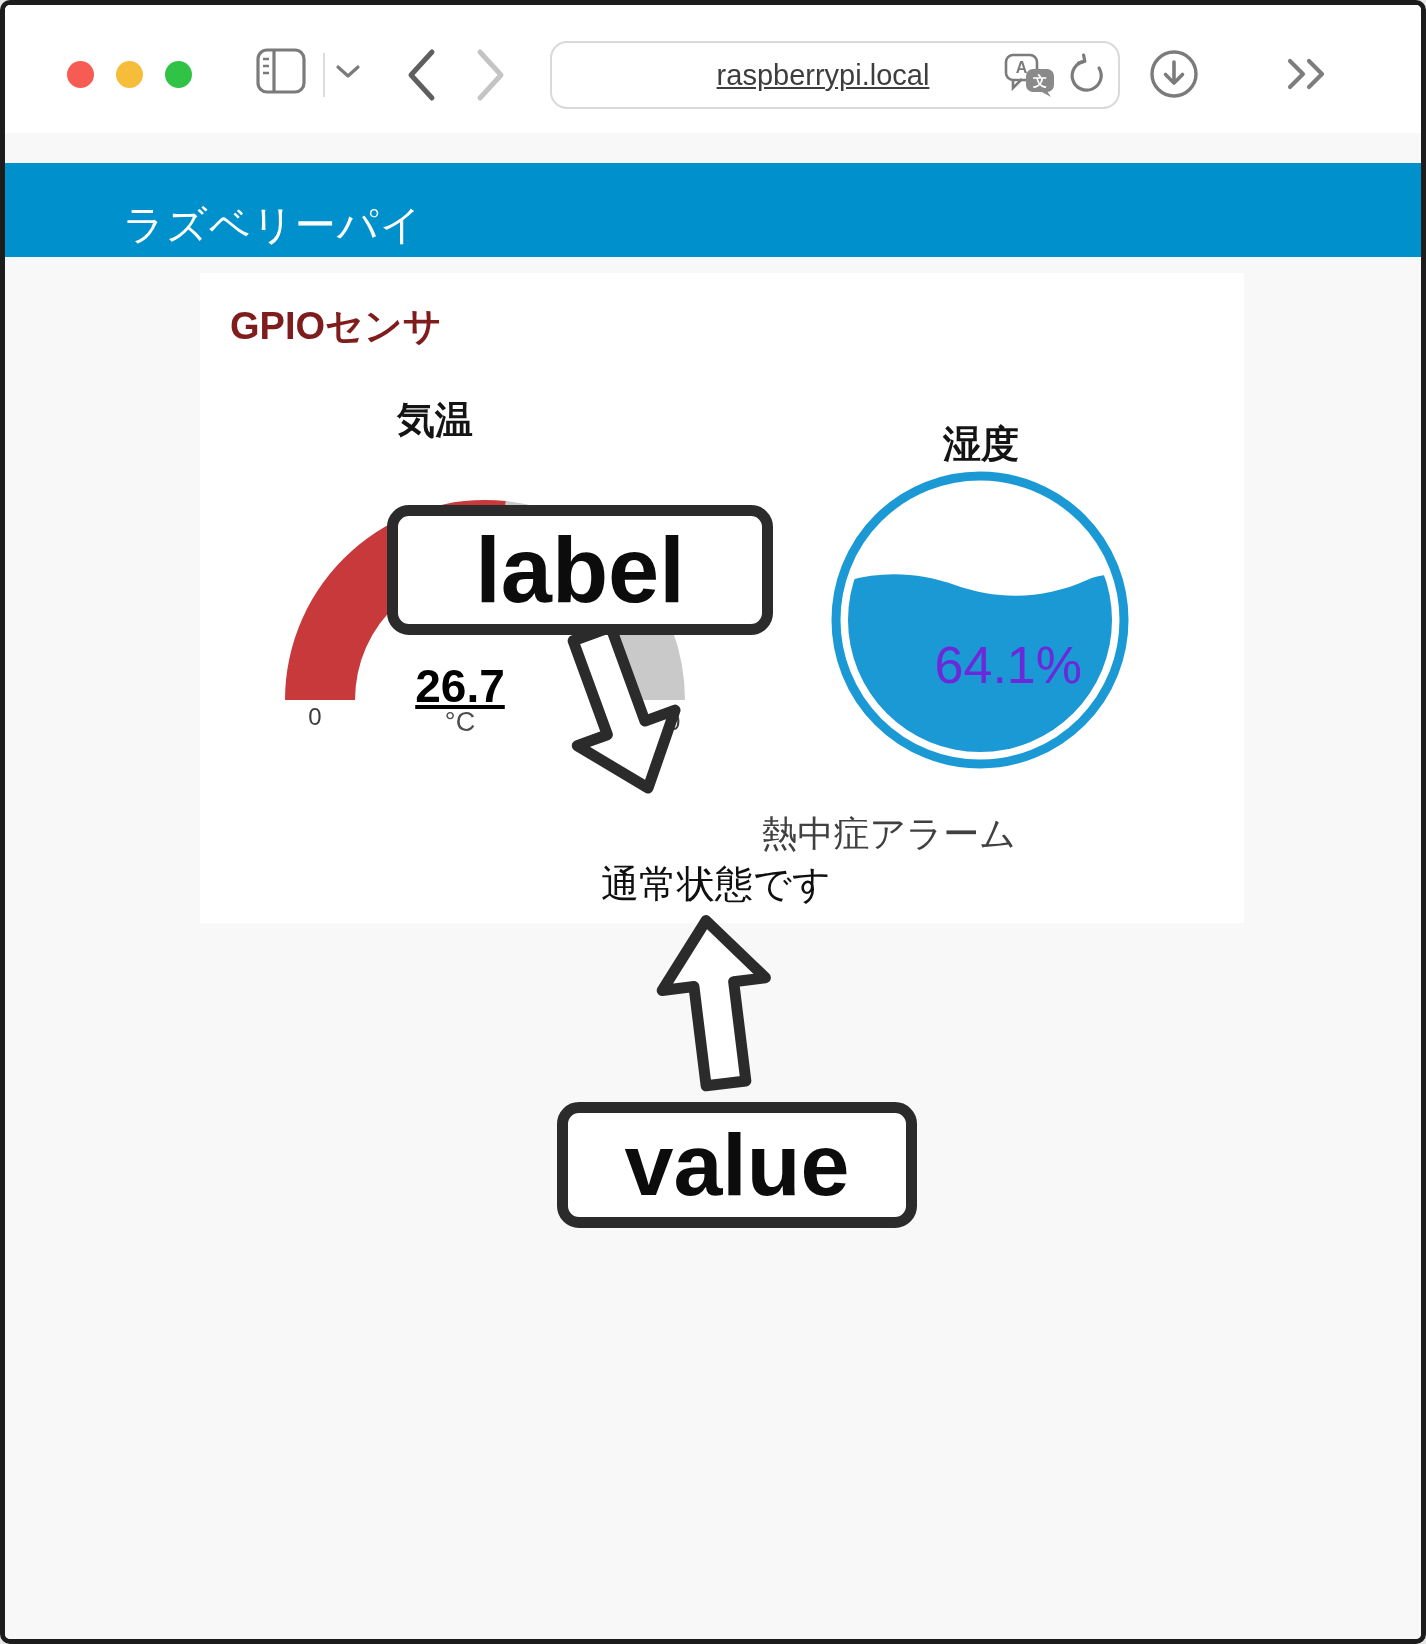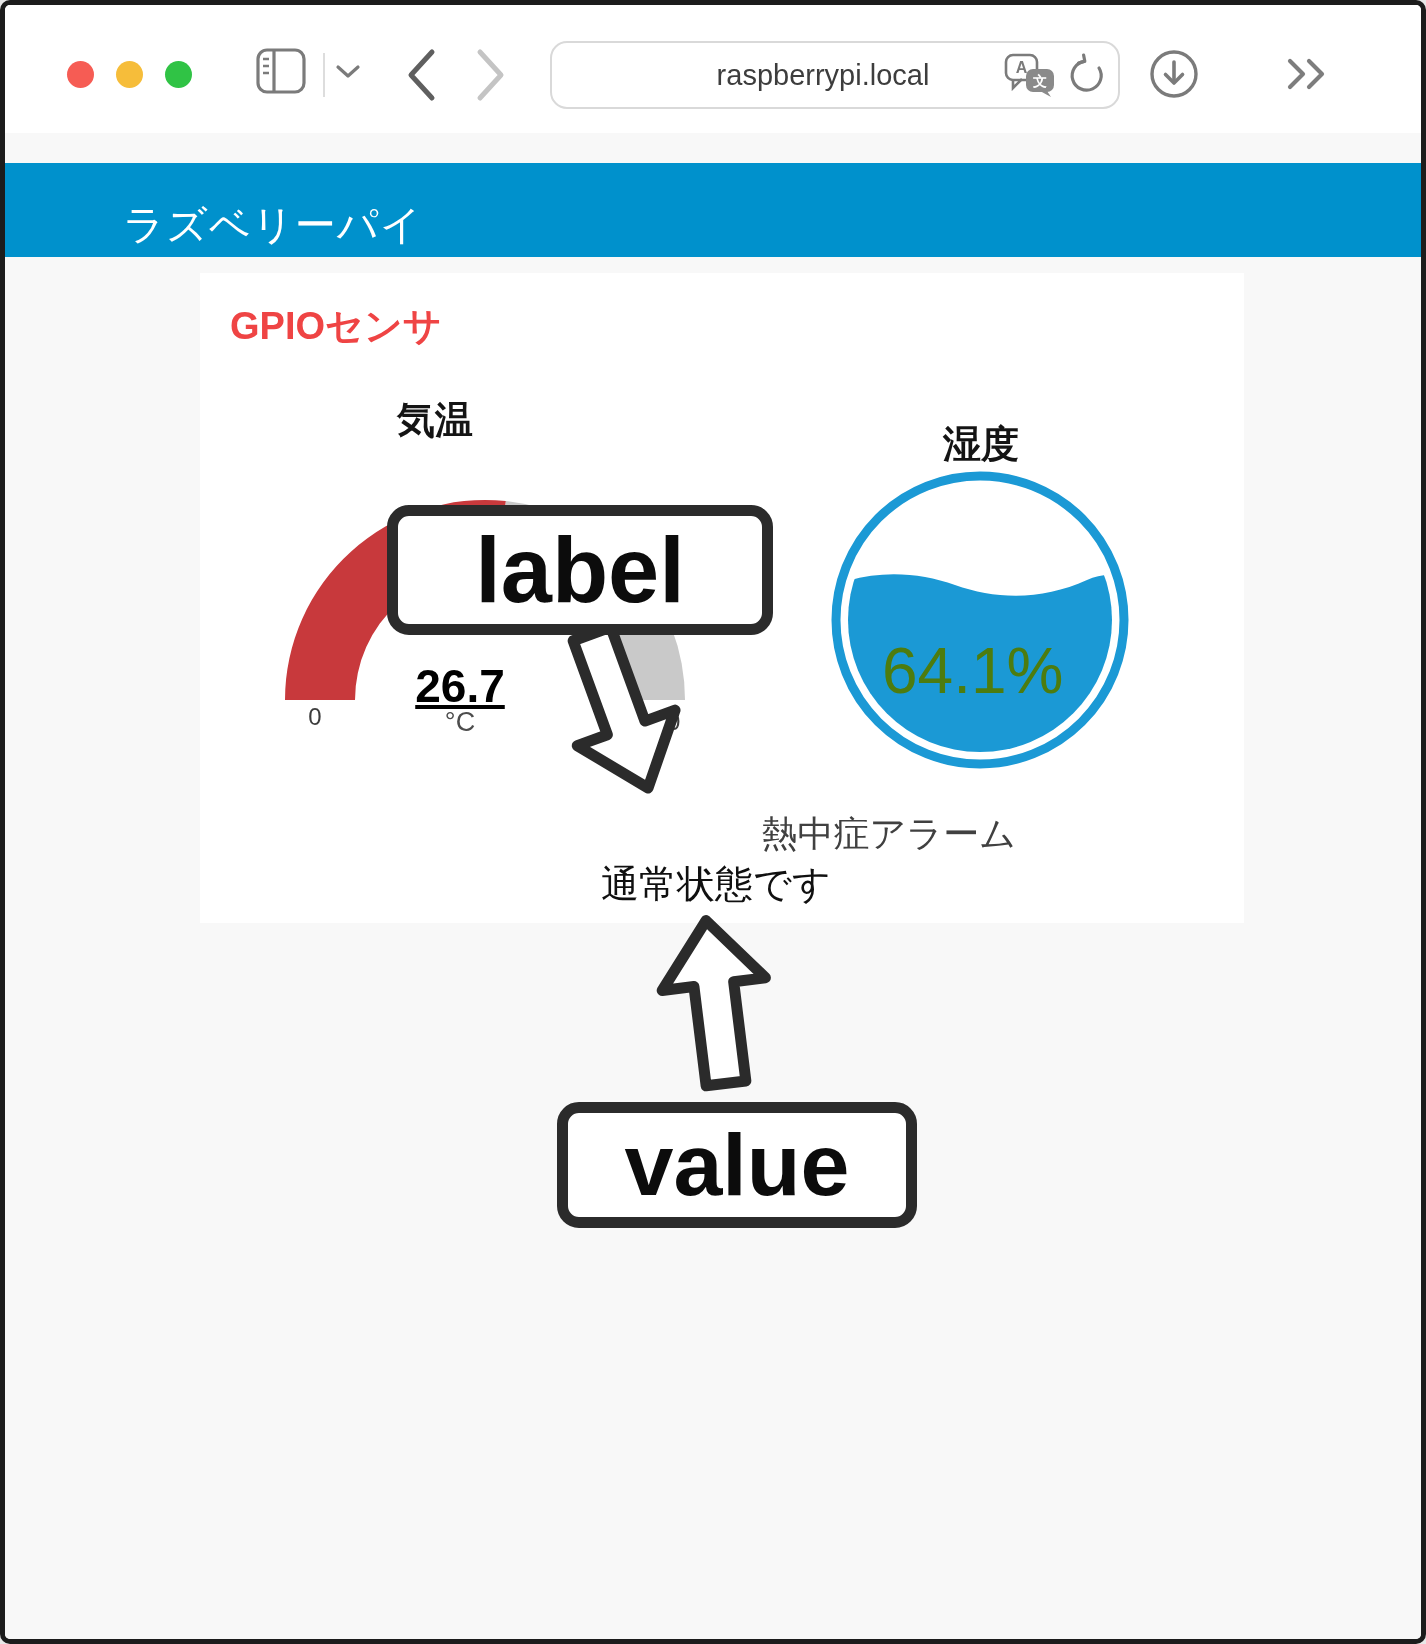--- a/index.html
+++ b/index.html
@@ -16,48 +16,48 @@
   .tl.red{background:#f65c54;}
   .tl.yellow{background:#f6bd3a;}
   .tl.green{background:#30c345;}
   .tb-btn{position:absolute;background:none;border:none;padding:0;margin:0;cursor:pointer;}
   .tb-divider{position:absolute;left:318px;top:48px;width:2px;height:44px;background:#dddddd;}
   .urlbar{
     position:absolute;left:545px;top:36px;width:570px;height:68px;
     background:#ffffff;border:2px solid #d9d9d9;border-radius:17px;
     display:flex;align-items:center;cursor:text;
   }
-  .url-text{flex:1;text-align:center;font-size:29px;color:#3d3d3d;padding-left:90px;}
+  .url-text{flex:1;text-align:center;font-size:29px;color:#3d3d3d;padding-left:90px;text-decoration:underline;}
   .url-icons{display:flex;align-items:center;gap:10px;padding-right:10px;}
   .url-icons button{background:none;border:none;padding:0;cursor:pointer;line-height:0;}
   
   .appbar{position:absolute;left:0;top:128px;right:0;height:124px;background:#0091cc;margin-top:30px;}
   .appbar .title{
     position:absolute;left:118px;top:0;height:124px;line-height:124px;
     color:#ffffff;font-size:41px;font-weight:400;letter-spacing:1px;
   }
   
   .page{position:absolute;left:0;top:252px;right:0;bottom:0;background:#f8f8f8;}
   .card{position:absolute;left:195px;top:16px;width:1044px;height:650px;background:#ffffff;}
-  .group-title{position:absolute;left:30px;top:28px;font-size:38px;font-weight:600;color:#ef4444;}
+  .group-title{position:absolute;left:30px;top:28px;font-size:38px;font-weight:600;color:#7f1d1d;}
   .widget-title{position:absolute;width:200px;text-align:center;font-size:38px;font-weight:600;color:#141414;}
   .gauge-title{left:135px;top:122px;}
   .level-title{left:681px;top:146px;}
   .gauge-svg{position:absolute;left:70px;top:212px;width:430px;height:230px;}
   .gauge-value{position:absolute;left:160px;top:390px;width:200px;text-align:center;
     font-size:46px;font-weight:700;color:#000000;line-height:1;text-decoration:underline;}
   .gauge-units{position:absolute;left:160px;top:436px;width:200px;text-align:center;
     font-size:27px;color:#4d4d4d;line-height:1;}
   .gauge-min{position:absolute;left:85px;top:432px;width:60px;text-align:center;
     font-size:24px;color:#3c3c3c;line-height:1;}
   .gauge-max{position:absolute;left:437px;top:437px;width:60px;text-align:center;
     font-size:24px;color:#3c3c3c;line-height:1;}
   .level-svg{position:absolute;left:625px;top:192px;width:310px;height:310px;}
-  .level-value{position:absolute;left:682px;top:366px;width:200px;text-align:left;
-    font-size:64px;color:#4d7c0f;line-height:1;}
+  .level-value{position:absolute;left:682px;top:366px;width:200px;text-align:right;
+    font-size:52px;color:#6d28d9;line-height:1;}
   .alarm-label{position:absolute;left:216px;top:543px;width:600px;text-align:right;
     font-size:36px;color:#404040;line-height:1;}
   .alarm-value{position:absolute;left:216px;top:592px;width:600px;text-align:center;
     font-size:38px;font-weight:400;color:#101010;line-height:1;}
   
   .callout{
     position:absolute;background:#ffffff;border:11px solid #2b2b2b;border-radius:22px;
     display:flex;align-items:center;justify-content:center;
     font-weight:700;color:#0c0c0c;
   }

